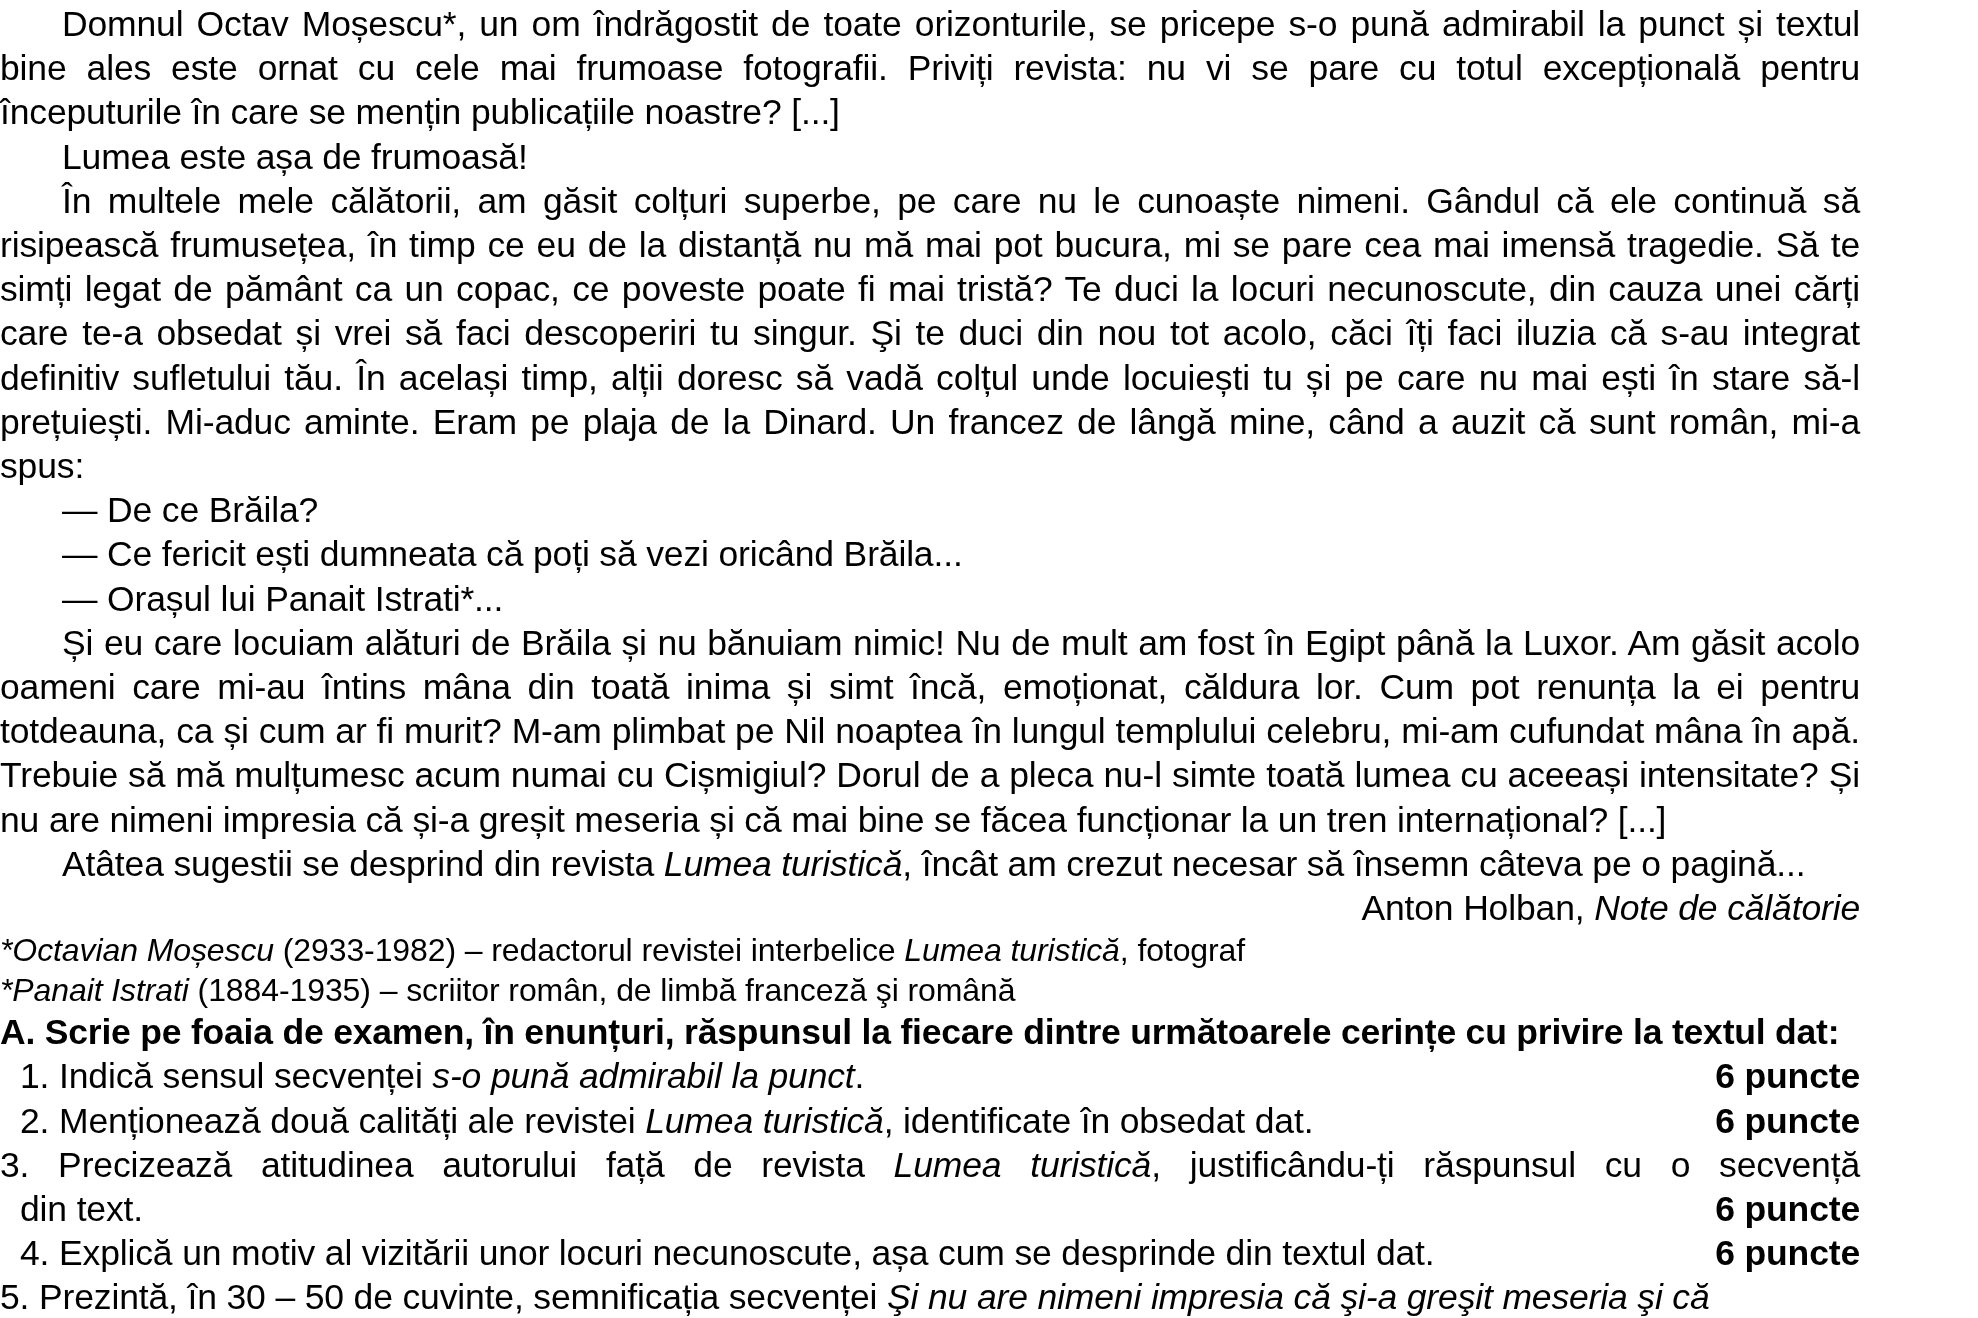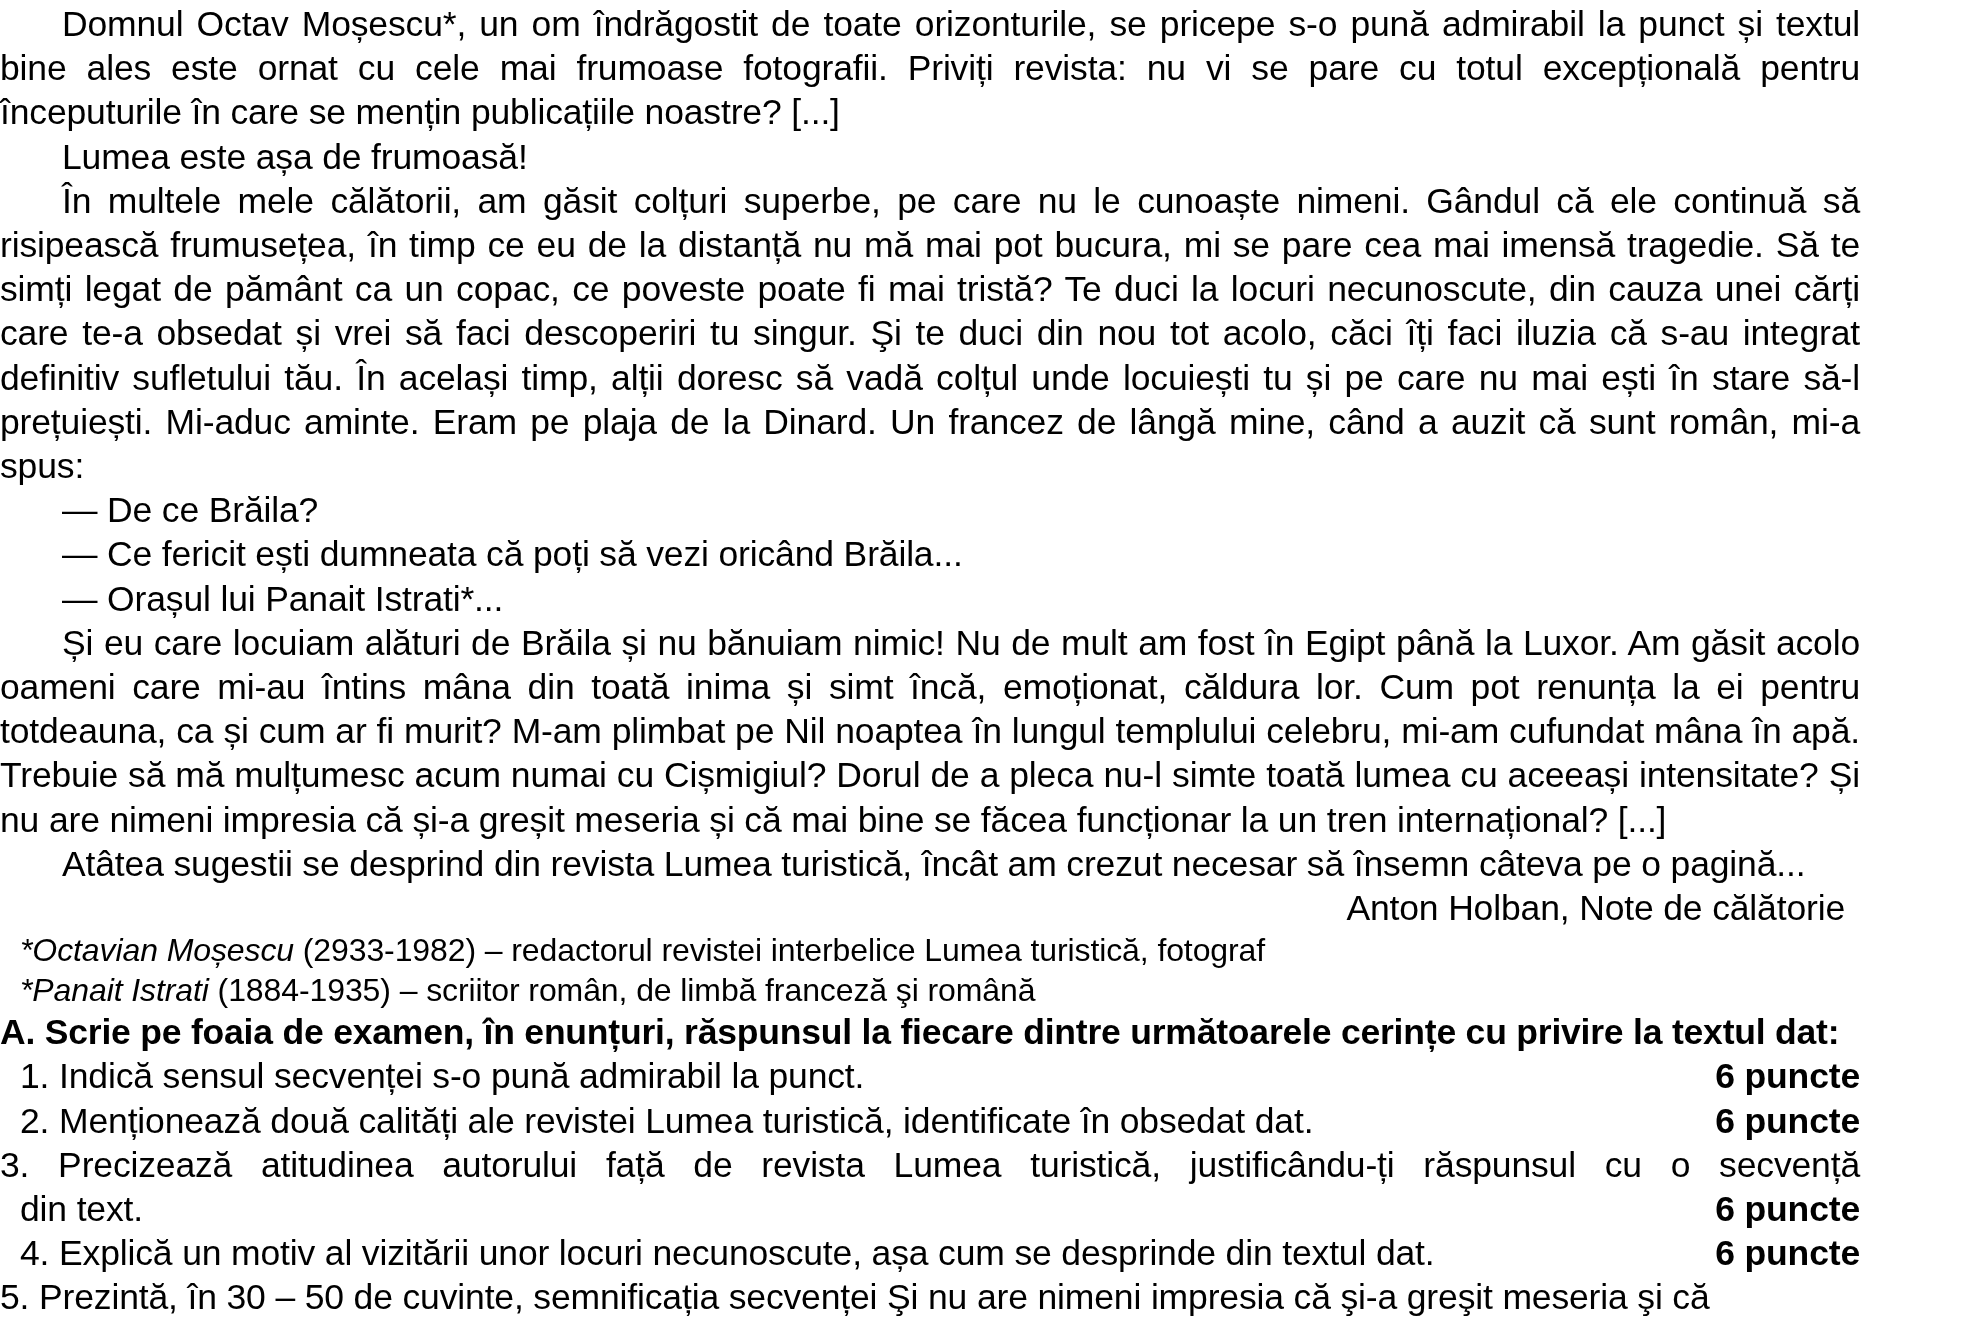--- a/index.html
+++ b/index.html
@@ -46,46 +46,46 @@
 
   .dialogue {
     font-size: 35.5px;
     line-height: 44.2px;
     text-align: left;
     margin: 0;
     padding-left: 62px;
     letter-spacing: -0.15px;
   }
 
-  .ital { }
+  .ital { font-style: italic; }
 
   
   .attrib-row {
     position: relative;
     font-size: 35.5px;
     line-height: 44.2px;
     height: 44.2px;
     letter-spacing: -0.15px;
   }
   .attrib-right {
     position: absolute;
-    right: 15px;
+    right: 0;
     top: 0;
     white-space: nowrap;
   }
 
   
   .footnote {
     font-size: 32px;
     line-height: 40px;
     text-align: left;
     margin: 0;
     letter-spacing: -0.1px;
   }
-  .footnote .fn-name { font-style: italic; margin-left: 20px; }
+  .footnote .fn-name { font-style: italic; }
 
   
   .section-head {
     font-size: 35.5px;
     line-height: 44.2px;
     font-weight: bold;
     text-align: justify;
     margin: 0;
     letter-spacing: -0.2px;
   }

